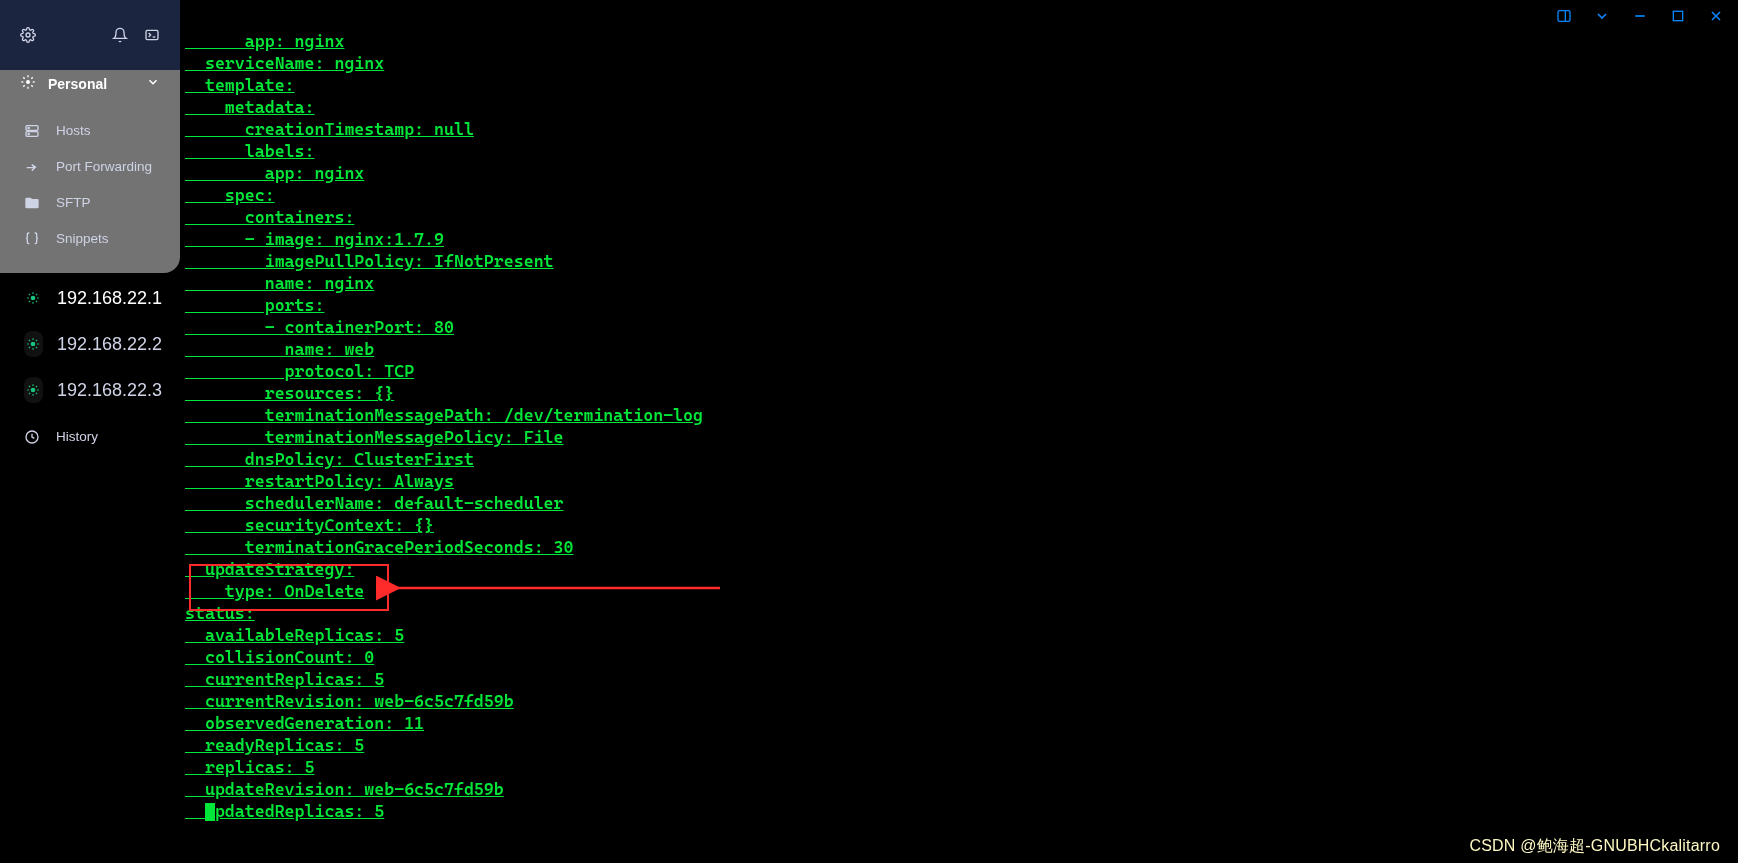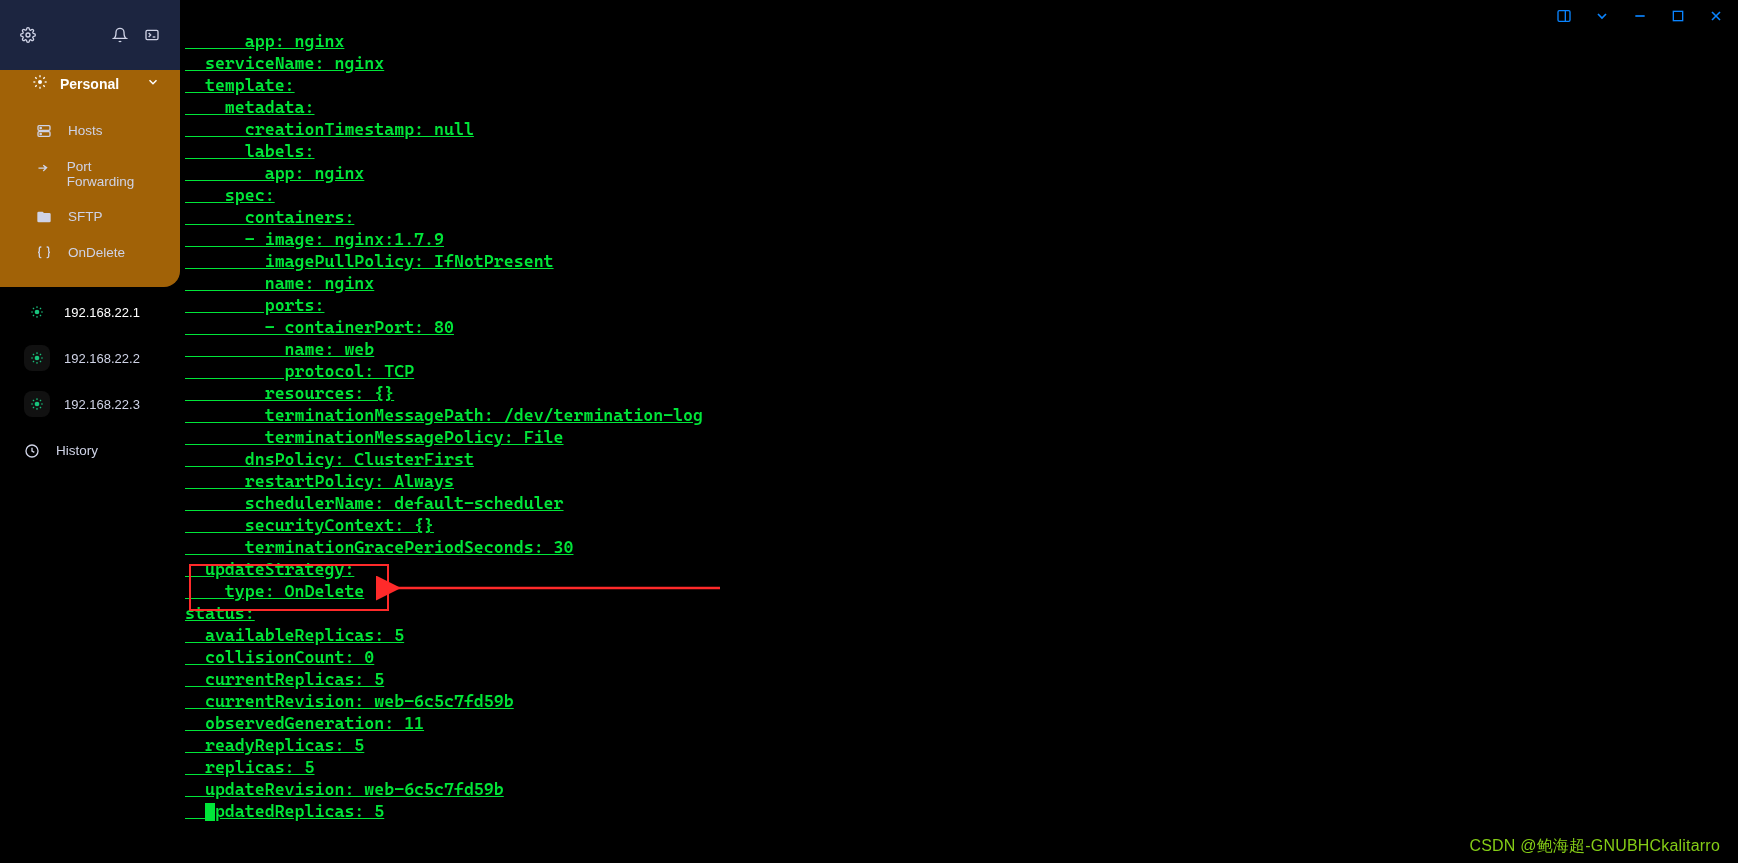--- a/index.html
+++ b/index.html
@@ -28,24 +28,23 @@
     display: flex;
     align-items: center;
     justify-content: space-between;
     padding: 0 20px;
     border-top-right-radius: 0;
   }
   .sidebar-top .top-icon { width: 16px; height: 16px; display: inline-flex; align-items:center; justify-content:center; }
   .sidebar-top .right-icons { display:flex; gap:16px; }
 
   .sidebar-section {
-    background: #a16207;
+    background: #737373;
     border-bottom-right-radius: 16px;
     padding-bottom: 12px;
-    padding-left: 12px;
   }
   .sidebar-title {
     display:flex; align-items:center; gap:12px;
     padding: 4px 20px 16px 20px;
     color:#fff; font-weight:700;
   }
   .sidebar-title .chev { margin-left:auto; }
 
   .sidebar-nav { padding: 4px 0; }
   .nav-item {
@@ -54,21 +53,21 @@
     color:#cfd3e6;
     cursor:pointer;
     font-size:13.5px;
   }
   .nav-item .icon { width:16px; height:16px; display:inline-flex; align-items:center; justify-content:center; }
 
   .host-item {
     display:flex; align-items:center; gap:14px;
     padding: 8px 12px 8px 18px;
     margin: 4px 6px;
-    font-size:13px;
+    font-size:18px;
     color:#cfd3e6;
   }
   .host-item.selected {
     background:#000;
     border-radius:10px;
     color:#fff;
   }
   .host-item .host-bullet {
     width:26px; height:26px;
     background:#111;
@@ -120,21 +119,21 @@
     top: 8px; right: 14px;
     display:flex; gap:22px;
     color:#0a84ff;
   }
   .win-buttons .wb { width:16px; height:16px; display:flex; align-items:center; justify-content:center; cursor:pointer; }
 
   
   .watermark {
     position:absolute;
     right: 18px; bottom: 6px;
-    color:#84cc16;
+    color:#fef9c3;
     font-size: 16px;
     font-family: Arial, sans-serif;
     letter-spacing: 0.2px;
   }
 </style>
 </head>
 <body>
 
 <aside class="sidebar">
 
@@ -215,21 +214,21 @@
         </span>
         <span>SFTP</span>
       </div>
       <div class="nav-item">
         <span class="icon">
           <svg viewBox="0 0 24 24" fill="none" stroke="#cfd3e6" stroke-width="2">
               <path d="M8 3H7a2 2 0 0 0-2 2v4a2 2 0 0 1-2 2 2 2 0 0 1 2 2v4a2 2 0 0 0 2 2h1"></path>
               <path d="M16 3h1a2 2 0 0 1 2 2v4a2 2 0 0 0 2 2 2 2 0 0 0-2 2v4a2 2 0 0 1-2 2h-1"></path>
             </svg>
         </span>
-        <span>OnDelete</span>
+        <span>Snippets</span>
       </div>
     </nav>
   </div>
 
   <div>
     <div class="host-item selected">
       <span class="host-bullet">
         <svg viewBox="0 0 24 24" fill="#19c37d">
             <circle cx="12" cy="12" r="4"></circle>
             <g stroke="#19c37d" stroke-width="2">

